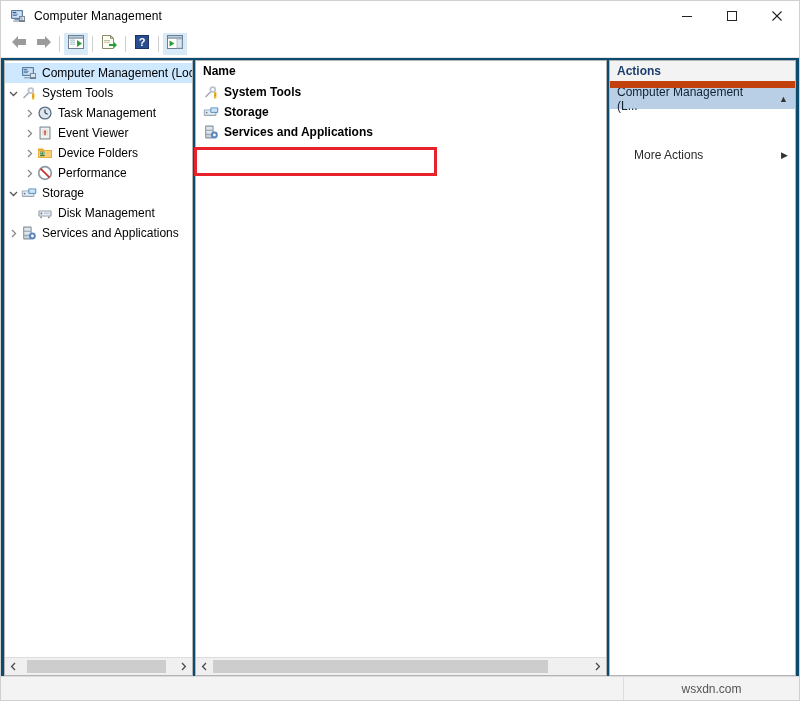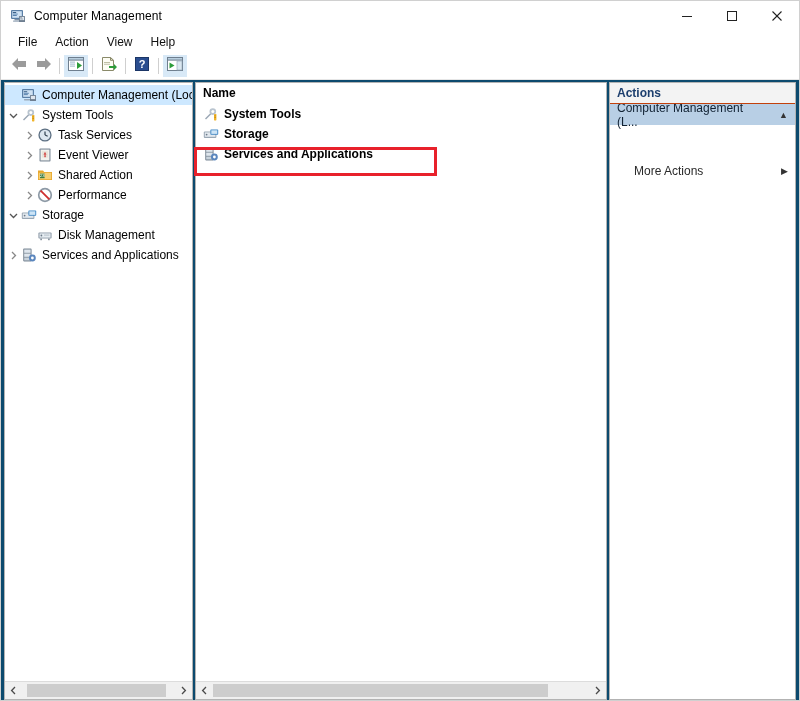--- a/index.html
+++ b/index.html
@@ -209,21 +209,21 @@
   .actions-title {
     height: 20px;
     min-height: 20px;
     display: flex;
     align-items: center;
     padding-left: 7px;
     font-size: 12px;
     font-weight: bold;
     color: #1d3f6e;
     background: #f3f3f3;
-    border-bottom: 1px solid #c2410c;
+    border-bottom: 7px solid #c2410c;
   }
   .actions-sel {
     height: 21px;
     display: flex;
     align-items: center;
     background: #b8cfe5;
     padding: 0 7px 0 7px;
     font-size: 12px;
     color: #123;
     cursor: default;
@@ -355,26 +355,20 @@
       </div>
       <div class="win-btn">
         <svg width="12" height="12" viewBox="0 0 12 12">
             <line x1="1.5" y1="1.5" x2="10.5" y2="10.5" stroke="#222" stroke-width="1.1"></line>
             <line x1="10.5" y1="1.5" x2="1.5" y2="10.5" stroke="#222" stroke-width="1.1"></line>
           </svg>
       </div>
     </div>
   </div>
 
-  <div class="menubar">
-    <div class="menu-item">File</div>
-    <div class="menu-item">Action</div>
-    <div class="menu-item">View</div>
-    <div class="menu-item">Help</div>
-  </div>
 
   <div class="toolbar">
     <div class="tb-btn">
       <span>
         <svg width="17" height="14" viewBox="0 0 17 14">
           <path d="M7 1 L1 7 L7 13 L7 10 L15 10 L15 4 L7 4 Z" fill="#9b9b9b"></path>
         </svg>
       </span>
     </div>
     <div class="tb-btn">
@@ -480,21 +474,21 @@
                 </svg>
             </span>
             <span class="tree-icon">
               <svg width="16" height="16" viewBox="0 0 16 16">
                 <circle cx="8" cy="8" r="6.6" fill="#5c6f82"></circle>
                 <circle cx="8" cy="8" r="5.3" fill="#dbe6ef"></circle>
                 <line x1="8" y1="8" x2="8" y2="4.4" stroke="#30414f" stroke-width="1.2"></line>
                 <line x1="8" y1="8" x2="10.7" y2="9.2" stroke="#30414f" stroke-width="1.2"></line>
               </svg>
             </span>
-            <span class="tree-label">Task Services</span>
+            <span class="tree-label">Task Management</span>
           </div>
 
           <div class="tree-row" style="padding-left:16px">
             <span class="tw">
               <svg width="9" height="9" viewBox="0 0 9 9">
                   <path d="M3 1 L6.5 4.5 L3 8" fill="none" stroke="#888" stroke-width="1.3"></path>
                 </svg>
             </span>
             <span class="tree-icon">
               <svg width="16" height="16" viewBox="0 0 16 16">
@@ -515,21 +509,21 @@
                 </svg>
             </span>
             <span class="tree-icon">
               <svg width="16" height="16" viewBox="0 0 16 16">
                 <path d="M1 3.5 H6 L7.2 5 H15 V13 H1 Z" fill="#e8a72c"></path>
                 <rect x="1.8" y="5.8" width="12.4" height="6.4" fill="#f7cf72"></rect>
                 <rect x="3" y="6.6" width="4.6" height="4.6" fill="#3f7c3f"></rect>
                 <text x="5.3" y="10.4" font-family="Liberation Sans, sans-serif" font-size="4.4" fill="#ffffff" text-anchor="middle">23</text>
               </svg>
             </span>
-            <span class="tree-label">Shared Action</span>
+            <span class="tree-label">Device Folders</span>
           </div>
 
 
           <div class="tree-row" style="padding-left:16px">
             <span class="tw">
               <svg width="9" height="9" viewBox="0 0 9 9">
                   <path d="M3 1 L6.5 4.5 L3 8" fill="none" stroke="#888" stroke-width="1.3"></path>
                 </svg>
             </span>
             <span class="tree-icon">
@@ -690,14 +684,19 @@
           <span class="lbl">More Actions</span>
           <span class="caret">▶</span>
         </div>
       </div>
     </div>
 
     <div class="red-box"></div>
 
   </div>
 
+  <div class="statusbar">
+    <div class="status-seg"></div>
+    <div class="status-divider"></div>
+    <div class="watermark">wsxdn.com</div>
+  </div>
 
 </div>
 
 </body></html>

